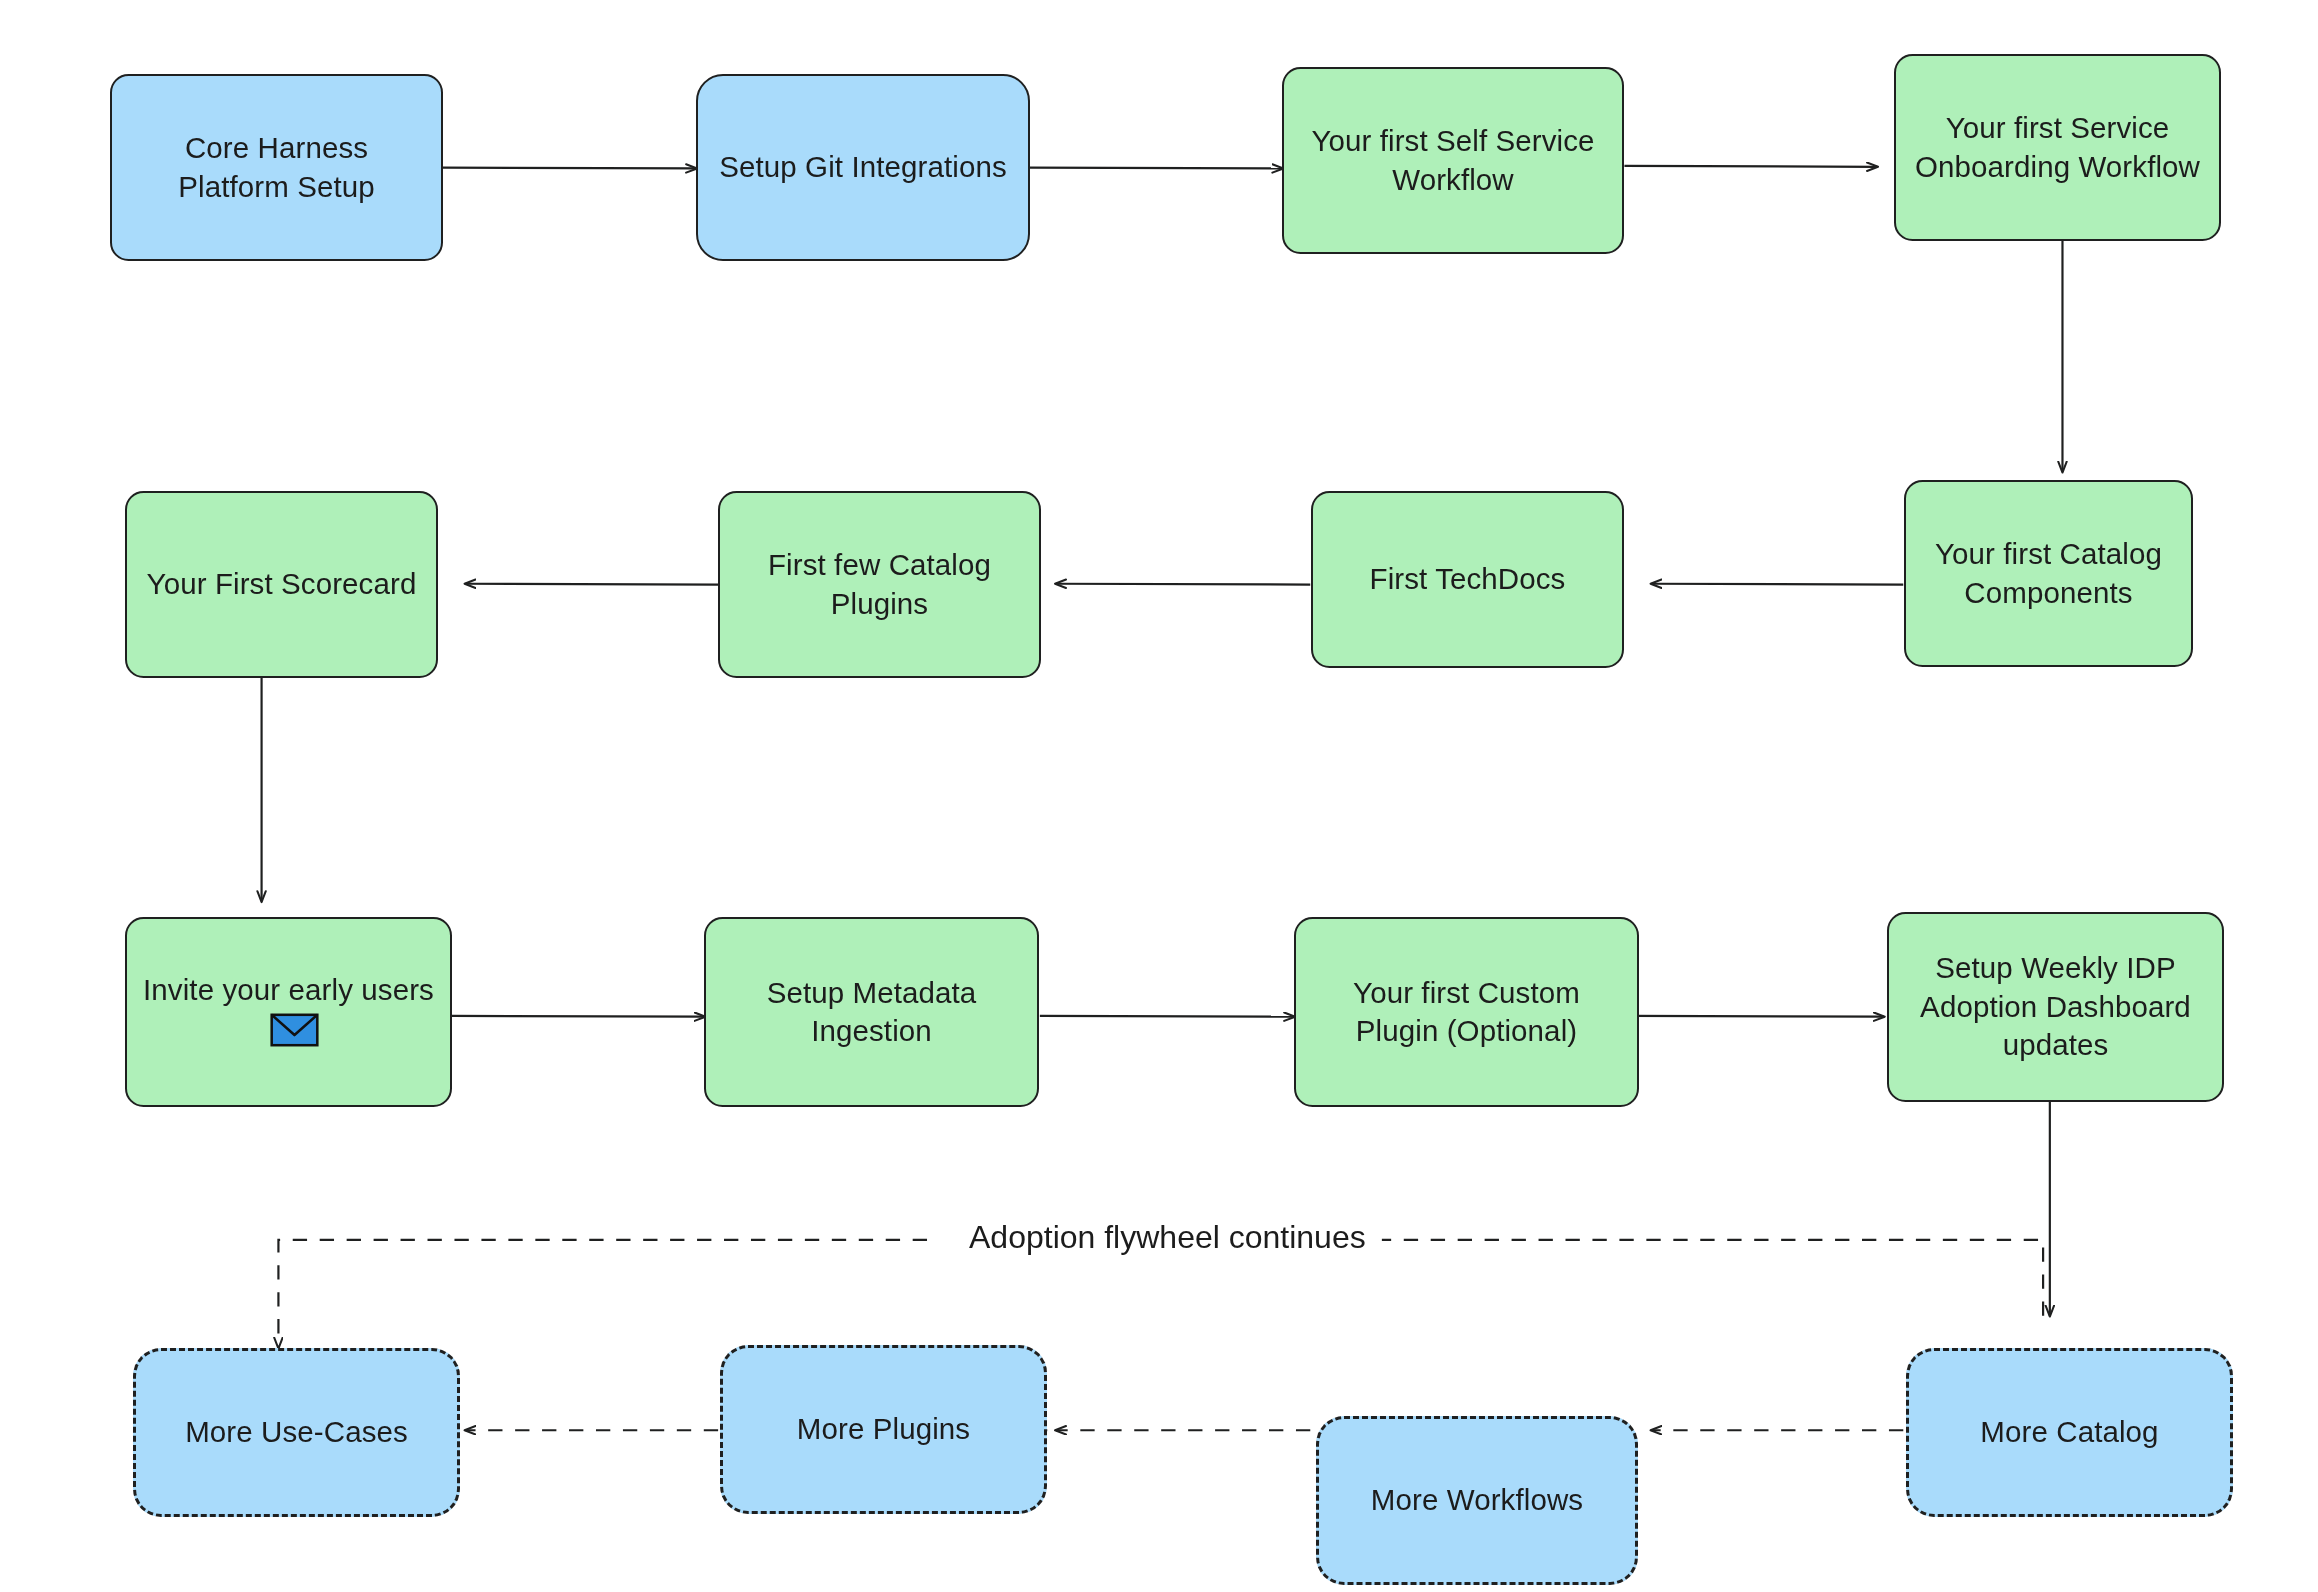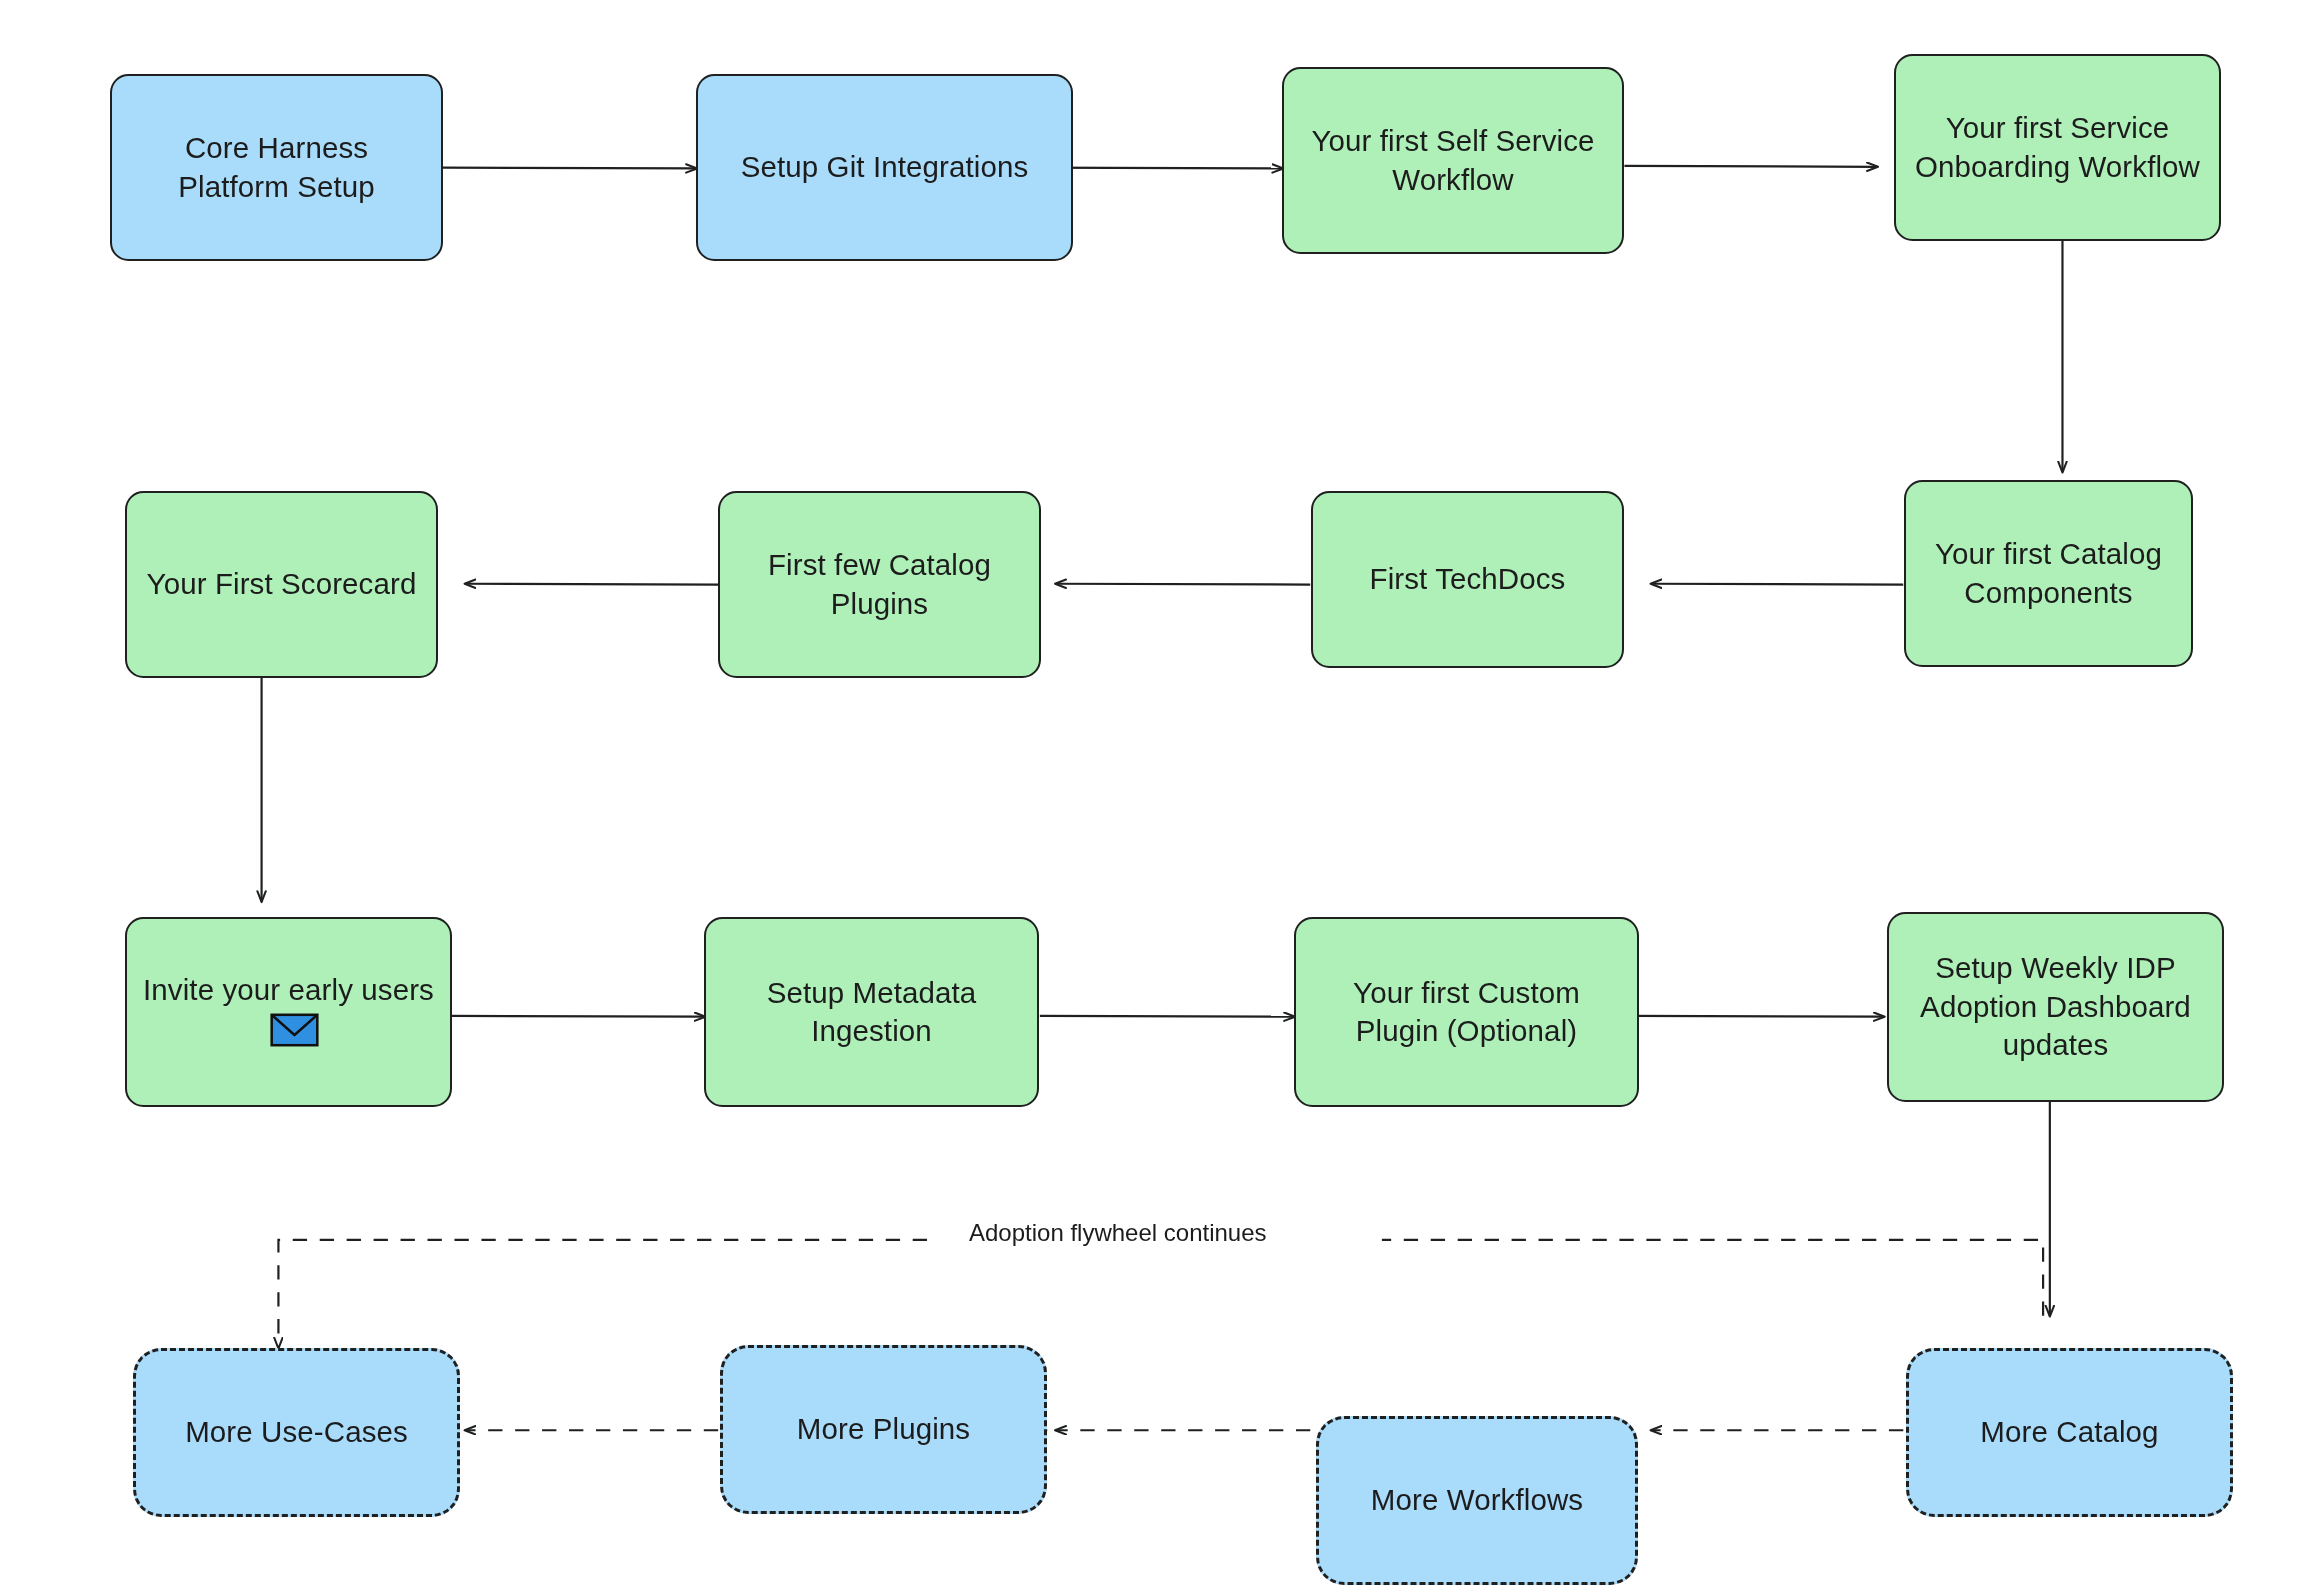--- a/index.html
+++ b/index.html
@@ -45,21 +45,21 @@
   .node .label {
     display: block;
     width: 100%;
   }
   .node.blue  { background: #a9dbfb; }
   .node.green { background: #aff0b9; }
   .node.dashed { border-style: dashed; border-width: 3.4px; border-radius: 28px; }
 
   .edge-label {
     position: absolute;
-    font-size: 24px;
+    font-size: 32px;
     color: #1c1c1c;
     background: #ffffff;
     padding: 1.7px 10px;
     white-space: nowrap;
     z-index: 3;
   }
 
   .mail-icon {
     display: inline-block;
     vertical-align: middle;
@@ -115,21 +115,21 @@
       <path d="M1100,1472 L330,1472 L330,1600" marker-end="url(#arrowDash)"></path>
     </g>
   </svg>
 
   <div class="edge-label" style="left:959px; top:1217px;">Adoption flywheel continues</div>
 
   <div class="node blue" style="left:110px; top:74px; width:333px; height:187px;">
     <span class="label">Core Harness Platform Setup</span>
   </div>
 
-  <div class="node blue" style="left:696px; top:74px; width:377px; height:187px;">
+  <div class="node blue" style="left:696px; top:74px; width:334px; height:187px;border-radius:27px;">
     <span class="label">Setup Git Integrations</span>
   </div>
 
   <div class="node green" style="left:1282px; top:67px; width:342px; height:187px;">
     <span class="label">Your first Self Service Workflow</span>
   </div>
 
   <div class="node green" style="left:1894px; top:54px; width:327px; height:187px;">
     <span class="label">Your first Service Onboarding Workflow</span>
   </div>

